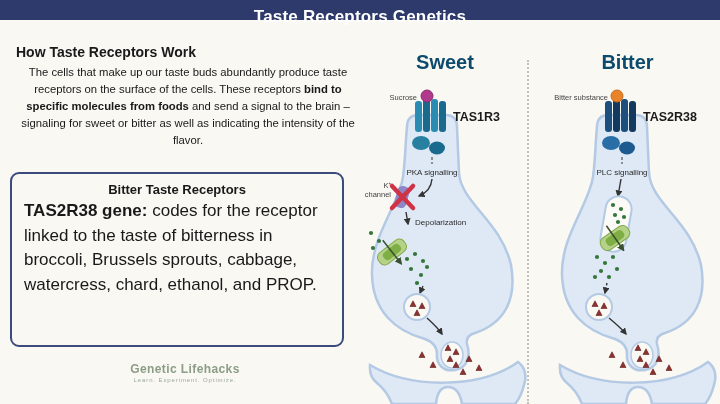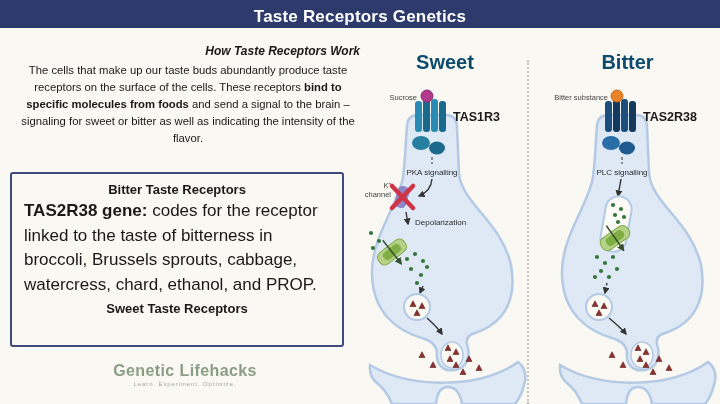--- a/index.html
+++ b/index.html
@@ -1,35 +1,35 @@
 <!DOCTYPE html>
 <html><head>
 <meta charset="utf-8">
 <style>
   html,body{margin:0;padding:0;}
   body{font-family:"Liberation Sans", sans-serif; background:#e8e8e8;}
   .canvas{position:relative;width:720px;height:404px;background:#faf8f2;overflow:hidden;}
 
   
-  .titlebar{position:absolute;top:0;left:0;width:720px;height:28px;background:#2e3a6c;}
+  .titlebar{position:absolute;top:0;left:0;width:720px;height:20px;background:#2e3a6c;}
   .titlebar h1{margin:0;line-height:33px;text-align:center;color:#ffffff;font-size:17px;font-weight:bold;letter-spacing:.2px;}
 
   
   .intro{position:absolute;left:16px;top:44px;width:344px;color:#191919;}
-  .intro h2{margin:0 0 4px 0;font-size:12px;text-align:right;font-weight:bold;font-style:italic;}
+  .intro h2{margin:0 0 4px 0;font-size:14px;text-align:left;font-weight:bold;}
   .intro p{margin:0;font-size:11.3px;line-height:1.5;text-align:center;}
 
   
-  .info-box{position:absolute;left:10px;top:172px;width:306px;height:158px;border:2px solid #3c4a7d;border-radius:3px;background:#faf8f2;padding:5px 12px 8px 12px;color:#191919;}
+  .info-box{position:absolute;left:10px;top:172px;width:306px;height:158px;border:2px solid #3c4a7d;border-radius:9px;background:#faf8f2;padding:5px 12px 8px 12px;color:#191919;}
   .info-box h3{margin:3px 0 2px 0;font-size:13px;text-align:center;font-weight:bold;}
   .info-box p{margin:0;font-size:17px;line-height:1.45;}
 
   
   .logo{position:absolute;left:85px;top:362px;width:200px;text-align:center;}
-  .logo-name{font-size:16px;font-weight:bold;color:#8b9d86;letter-spacing:.4px;}
+  .logo-name{font-size:12px;font-weight:bold;color:#8b9d86;letter-spacing:.4px;}
   .logo-tagline{font-size:6px;color:#9aa89a;letter-spacing:.9px;margin-top:1px;}
 
   
   .divider{position:absolute;left:527px;top:60px;height:344px;border-left:2px dotted #c3c3b8;}
   .col{position:absolute;top:40px;}
   .col-sweet{left:365px;width:160px;}
   .col-bitter{left:535px;width:185px;}
   .col h2{margin:0;height:45px;line-height:45px;text-align:center;font-size:20px;font-weight:bold;color:#0c4a6e;}
   .col svg{display:block;overflow:visible;}
   svg text{font-family:"Liberation Sans", sans-serif;fill:#2a2a2a;}
@@ -62,21 +62,20 @@
   </header>
 
   <section class="intro">
     <h2>How Taste Receptors Work</h2>
     <p><span>The cells that make up our taste buds abundantly produce taste receptors on the surface of the cells. These receptors </span><b>bind to specific molecules from foods</b><span> and send a signal to the brain – signaling for sweet or bitter as well as indicating the intensity of the flavor.</span></p>
   </section>
 
   <section class="info-box">
     <h3>Bitter Taste Receptors</h3>
     <p><b>TAS2R38 gene:</b><span> codes for the receptor linked to the taste of bitterness in broccoli, Brussels sprouts, cabbage, watercress, chard, ethanol, and PROP.</span></p>
-    <h3>Sweet Taste Receptors</h3>
   </section>
 
   <div class="logo">
     <div class="logo-name">Genetic Lifehacks</div>
     <div class="logo-tagline">Learn. Experiment. Optimize.</div>
   </div>
 
   <div class="divider"></div>
 
   <section class="col col-sweet">

